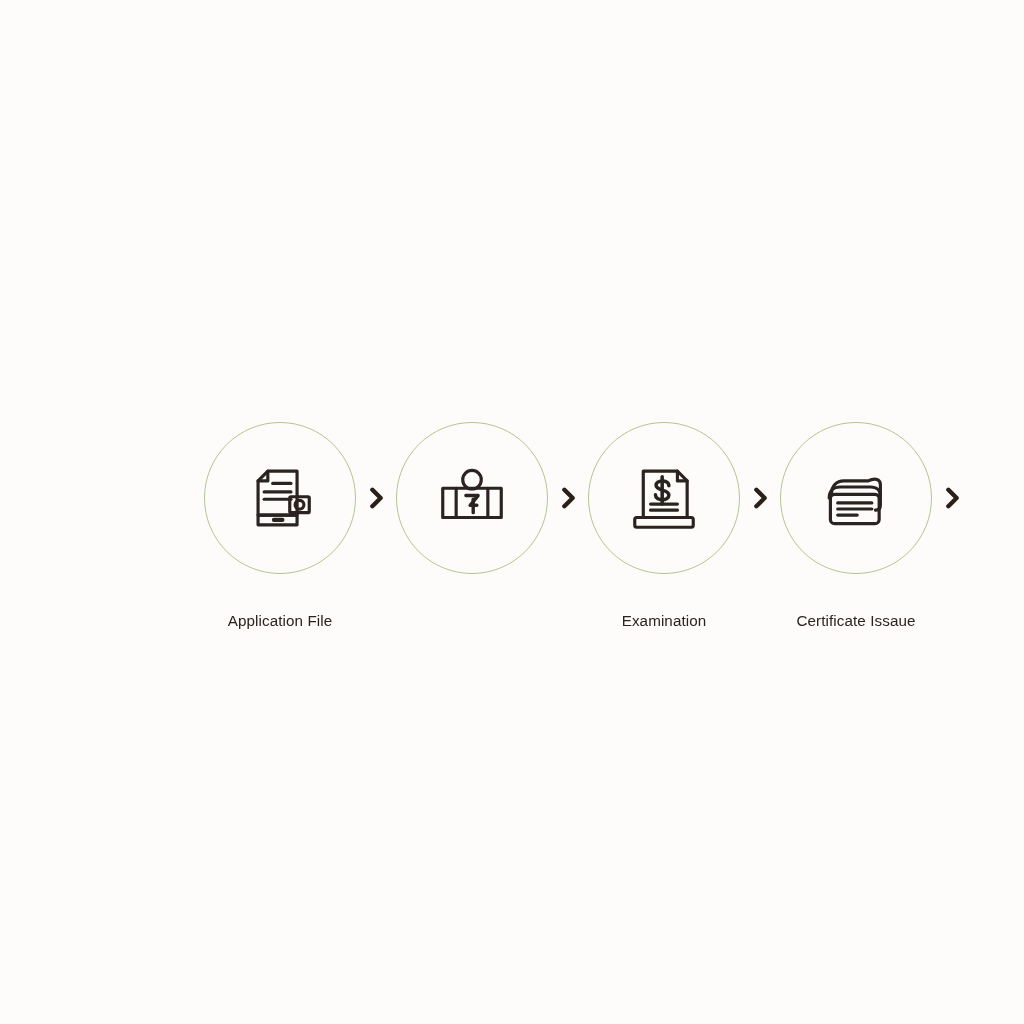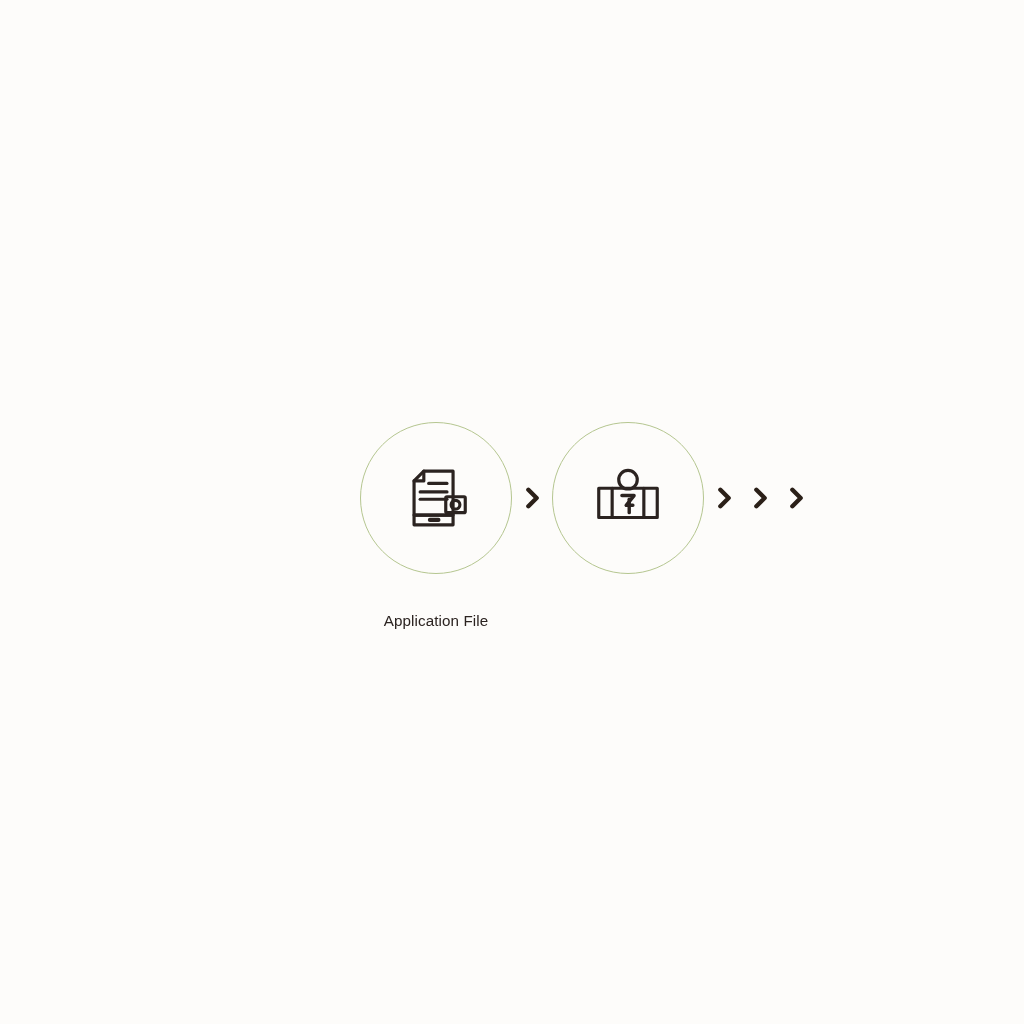--- a/index.html
+++ b/index.html
@@ -138,27 +138,58 @@
           </span>
         </div>
       </div>
 
       <div class="arrow">
         <svg viewBox="0 0 12 16" fill="none" stroke="#2b2018" stroke-width="3.2" stroke-linecap="round" stroke-linejoin="round">
           <path d="M3 2 L9 8 L3 14"></path>
         </svg>
       </div>
 
+      <div class="step">
+        <div class="circle">
+          <span class="icon-wrap">
+            <svg viewBox="0 0 64 64" fill="none" stroke="#2b2320" stroke-width="2.6" stroke-linecap="round" stroke-linejoin="round">
+              <path d="M15 10 L43 10 L51 18 L51 48 L15 48 Z"></path>
+              <path d="M43 10 L43 18 L51 18"></path>
+              <path d="M36 22 C36 19 33 18 30.5 18 C27.5 18 25.5 19.4 25.5 21.6 C25.5 26.4 36 24.6 36 29.6 C36 32 33.6 33.4 30.5 33.4 C27.6 33.4 25 32.2 25 29.4" stroke-width="2.9"></path>
+              <line x1="30.5" y1="14.5" x2="30.5" y2="37" stroke-width="2.9"></line>
+              <line x1="21" y1="37" x2="43" y2="37"></line>
+              <line x1="21" y1="42" x2="43" y2="42"></line>
+              <rect x="8" y="48" width="48" height="8" rx="1.6"></rect>
+            </svg>
+          </span>
+        </div>
+        <div class="step-label">Examination</div>
+      </div>
 
       <div class="arrow">
         <svg viewBox="0 0 12 16" fill="none" stroke="#2b2018" stroke-width="3.2" stroke-linecap="round" stroke-linejoin="round">
           <path d="M3 2 L9 8 L3 14"></path>
         </svg>
       </div>
 
+      <div class="step">
+        <div class="circle">
+          <span class="icon-wrap">
+            <svg viewBox="0 0 64 64" fill="none" stroke="#2b2320" stroke-width="2.6" stroke-linecap="round" stroke-linejoin="round">
+              <path d="M12 28 C12 22 16 18 22 18 L42 18 C48 15 52 17 52 21 L52 38 C52 41 50 42 48 42"></path>
+              <path d="M10 32 C10 26 14 23 19 23 L44 23 C49 23 52 26 52 30"></path>
+              <rect x="11" y="29" width="40" height="24" rx="3.4"></rect>
+              <line x1="17" y1="36" x2="45" y2="36"></line>
+              <line x1="17" y1="41" x2="45" y2="41"></line>
+              <line x1="17" y1="46" x2="33" y2="46"></line>
+            </svg>
+          </span>
+        </div>
+        <div class="step-label">Certificate Issaue</div>
+      </div>
 
       <div class="arrow">
         <svg viewBox="0 0 12 16" fill="none" stroke="#2b2018" stroke-width="3.2" stroke-linecap="round" stroke-linejoin="round">
           <path d="M3 2 L9 8 L3 14"></path>
         </svg>
       </div>
 
 
     </div>
   </div>

